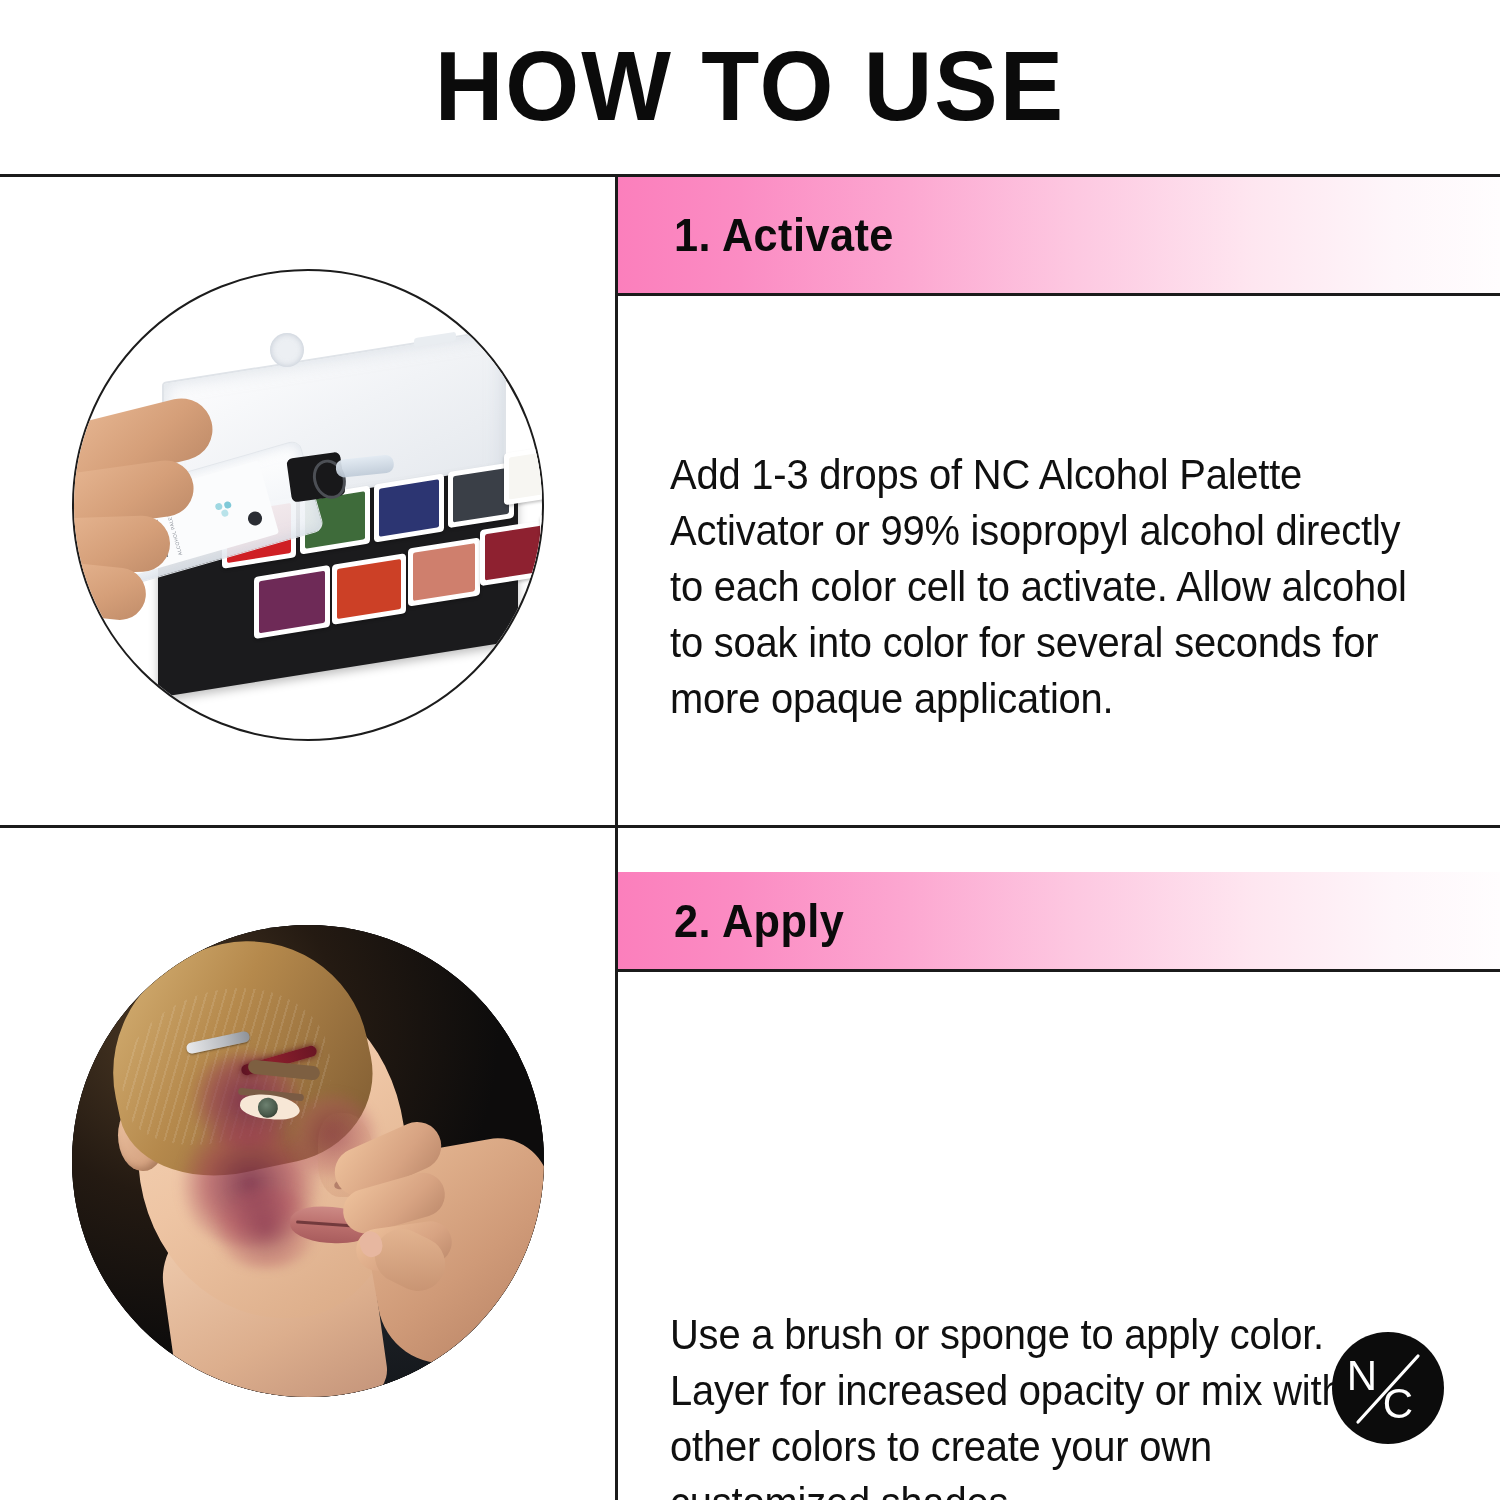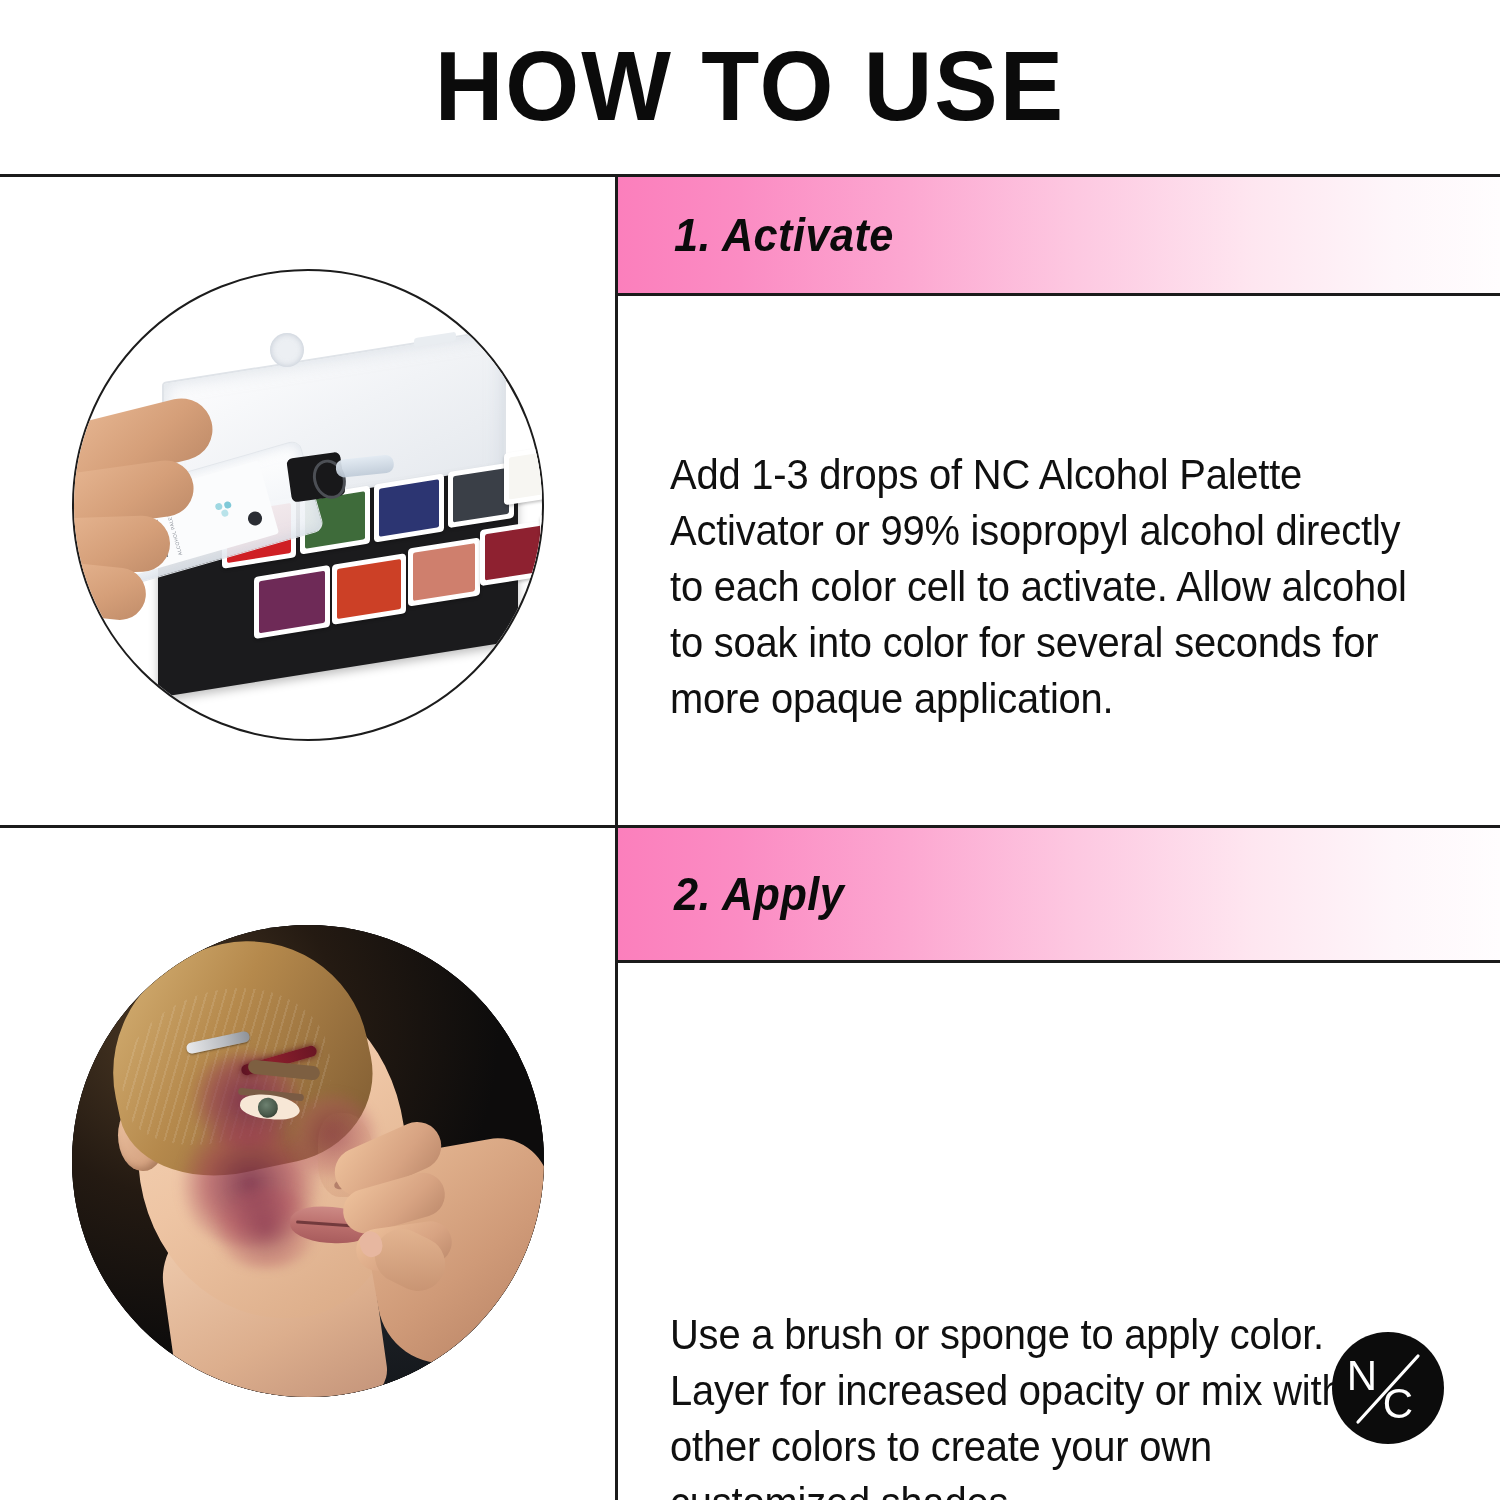--- a/index.html
+++ b/index.html
@@ -96,24 +96,23 @@
                 #fb7fbc 0%,
                 #fb8cc3 14%,
                 #fca6d0 32%,
                 #fdc8e1 52%,
                 #fee6f0 72%,
                 #fef6fa 88%,
                 #fffdfe 100%);
     box-sizing: border-box;
     display: flex;
     align-items: center;
-    font-style: italic;
   }
   .step-bar.h1 { height: 116px; }
-  .step-bar.h2 { height: 132px; }
+  .step-bar.h2 { height: 97px; margin-top: 44px; }
   .step-bar::after {
     content: "";
     position: absolute;
     left: 0;
     bottom: -3px;
     width: 882px;
     height: 3px;
     background: #1b1b1b;
   }
   .step-label {

